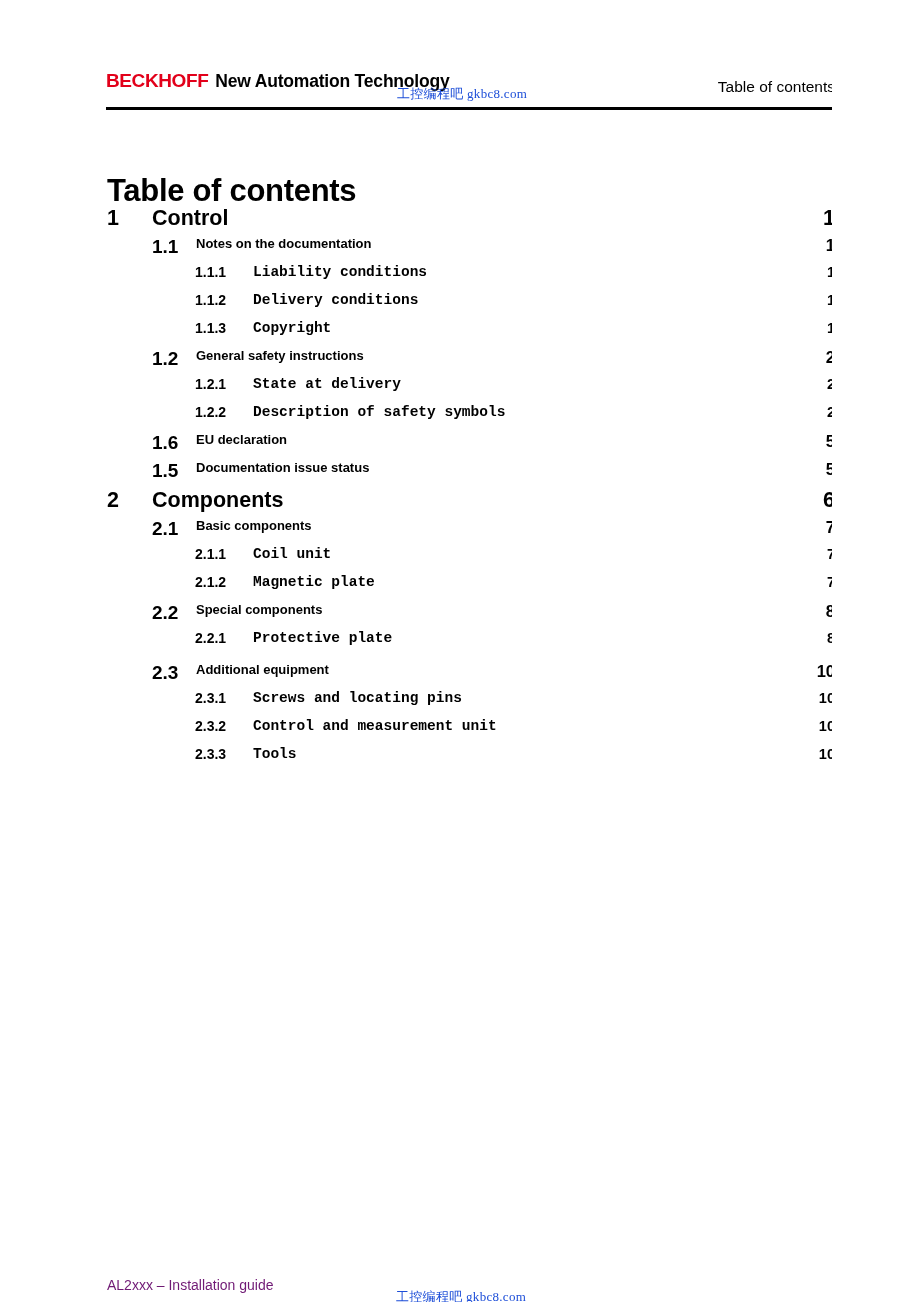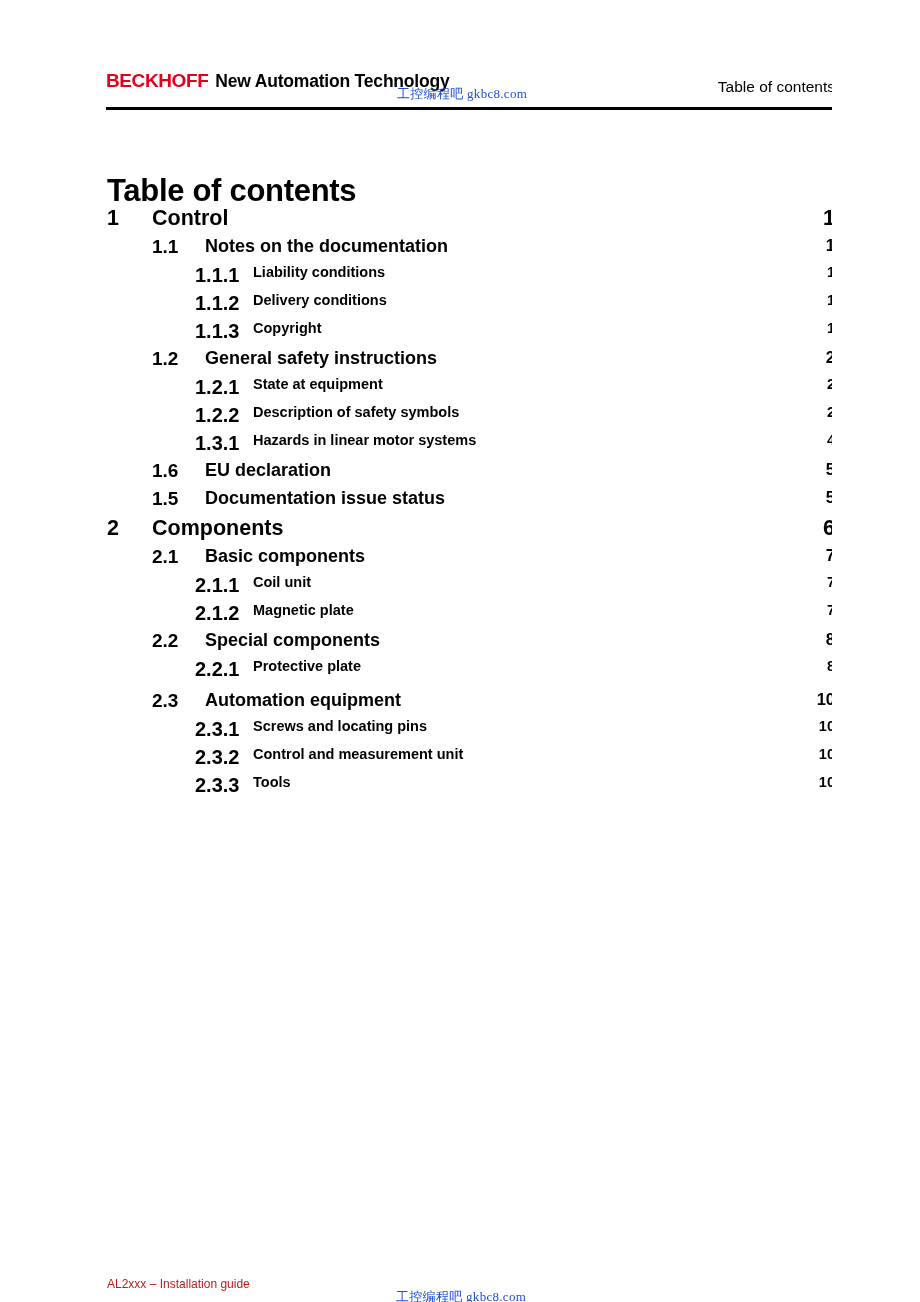--- a/index.html
+++ b/index.html
@@ -128,46 +128,46 @@
 
   
   .lvl1 { height: 30px; }
   .lvl1 .num   { left: 0px;  font-size: 21.5px; }
   .lvl1 .label { left: 45px; font-size: 21.5px; }
   .lvl1 .page  { font-size: 21.5px; }
 
   
   .lvl2 { height: 28px; }
   .lvl2 .num   { left: 45px; font-size: 19px; }
-  .lvl2 .label { left: 98px; font-size: 18px; }
+  .lvl2 .label { left: 89px; font-size: 13px; }
   .lvl2 .page  { font-size: 16.5px; }
 
   
   .lvl3 { height: 28px; }
-  .lvl3 .num   { left: 88px;  font-size: 20px; }
-  .lvl3 .label { left: 146px; font-size: 14.5px; }
+  .lvl3 .num   { left: 88px;  font-size: 14px; }
+  .lvl3 .label { left: 146px; font-size: 14.5px; font-family: Liberation Mono, monospace; }
   .lvl3 .page  { font-size: 14.5px; }
 
   
   .gap-before { margin-top: 4px; }
 
   
   #page-footer {
     position: absolute;
     left: 107px;
     top: 1233px;
     width: 728px;
     height: 40px;
   }
   .footer-left {
     position: absolute;
     left: 0;
     top: 0;
-    font-size: 12px;
-    color: #b91c1c;
+    font-size: 14px;
+    color: #701a75;
     white-space: nowrap;
   }
   .watermark-footer {
     position: absolute;
     left: 289px;
     top: 11px;
   }
 </style>
 </head>
 <body>
@@ -214,32 +214,27 @@
         <span class="label">Copyright</span>
         <span class="page">1</span>
       </div>
       <div class="toc-row lvl2">
         <span class="num">1.2</span>
         <span class="label">General safety instructions</span>
         <span class="page">2</span>
       </div>
       <div class="toc-row lvl3">
         <span class="num">1.2.1</span>
-        <span class="label">State at equipment</span>
+        <span class="label">State at delivery</span>
         <span class="page">2</span>
       </div>
       <div class="toc-row lvl3">
         <span class="num">1.2.2</span>
         <span class="label">Description of safety symbols</span>
         <span class="page">2</span>
-      </div>
-      <div class="toc-row lvl3">
-        <span class="num">1.3.1</span>
-        <span class="label">Hazards in linear motor systems</span>
-        <span class="page">4</span>
       </div>
       <div class="toc-row lvl2">
         <span class="num">1.6</span>
         <span class="label">EU declaration</span>
         <span class="page">5</span>
       </div>
       <div class="toc-row lvl2">
         <span class="num">1.5</span>
         <span class="label">Documentation issue status</span>
         <span class="page">5</span>
@@ -269,21 +264,21 @@
         <span class="label">Special components</span>
         <span class="page">8</span>
       </div>
       <div class="toc-row lvl3">
         <span class="num">2.2.1</span>
         <span class="label">Protective plate</span>
         <span class="page">8</span>
       </div>
       <div class="toc-row lvl2 gap-before">
         <span class="num">2.3</span>
-        <span class="label">Automation equipment</span>
+        <span class="label">Additional equipment</span>
         <span class="page">10</span>
       </div>
       <div class="toc-row lvl3">
         <span class="num">2.3.1</span>
         <span class="label">Screws and locating pins</span>
         <span class="page">10</span>
       </div>
       <div class="toc-row lvl3">
         <span class="num">2.3.2</span>
         <span class="label">Control and measurement unit</span>

